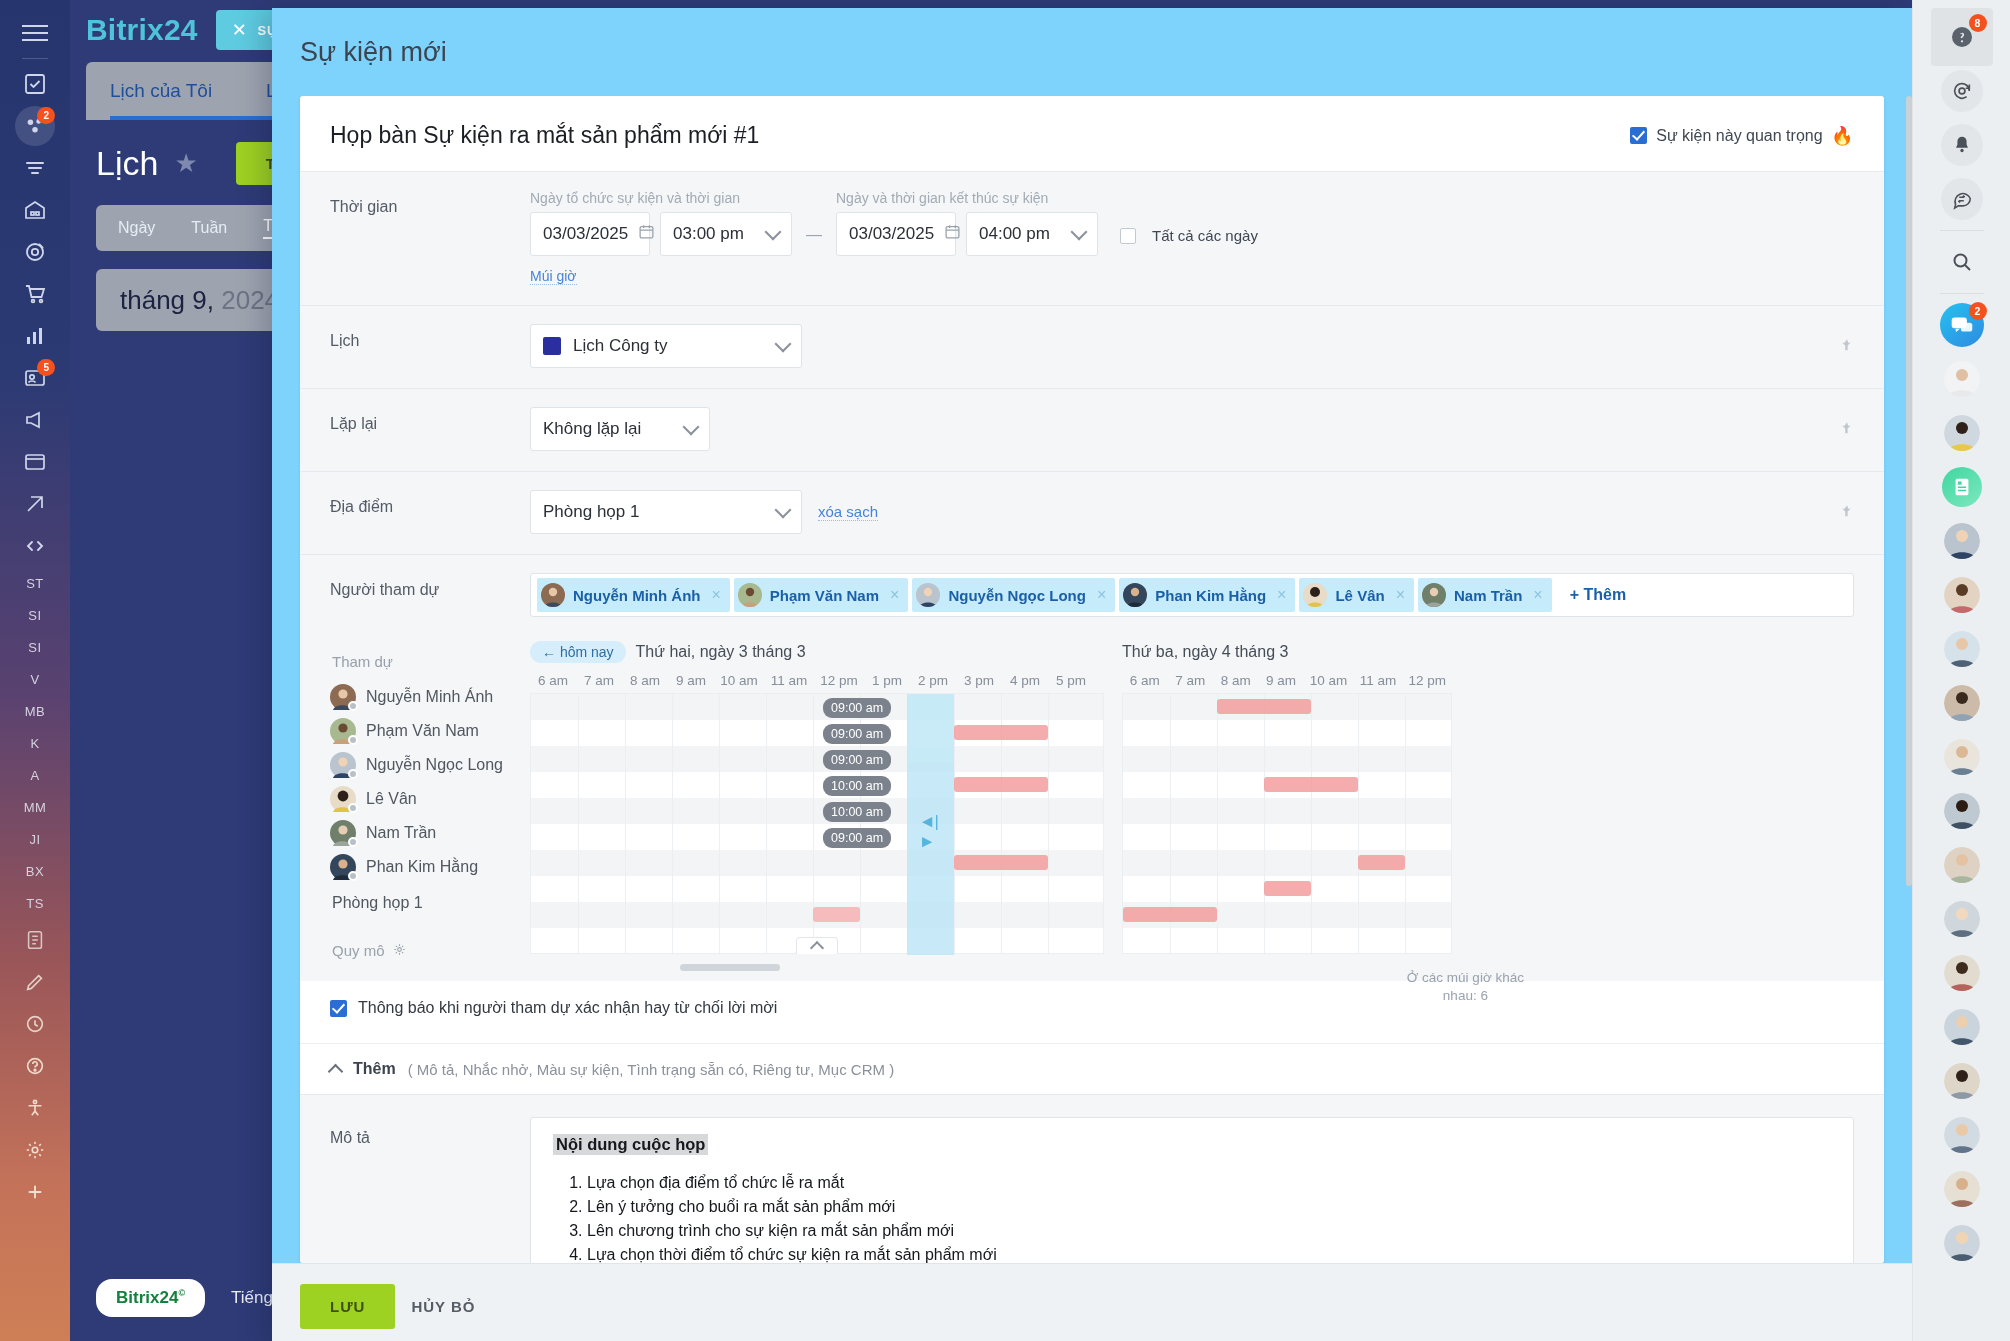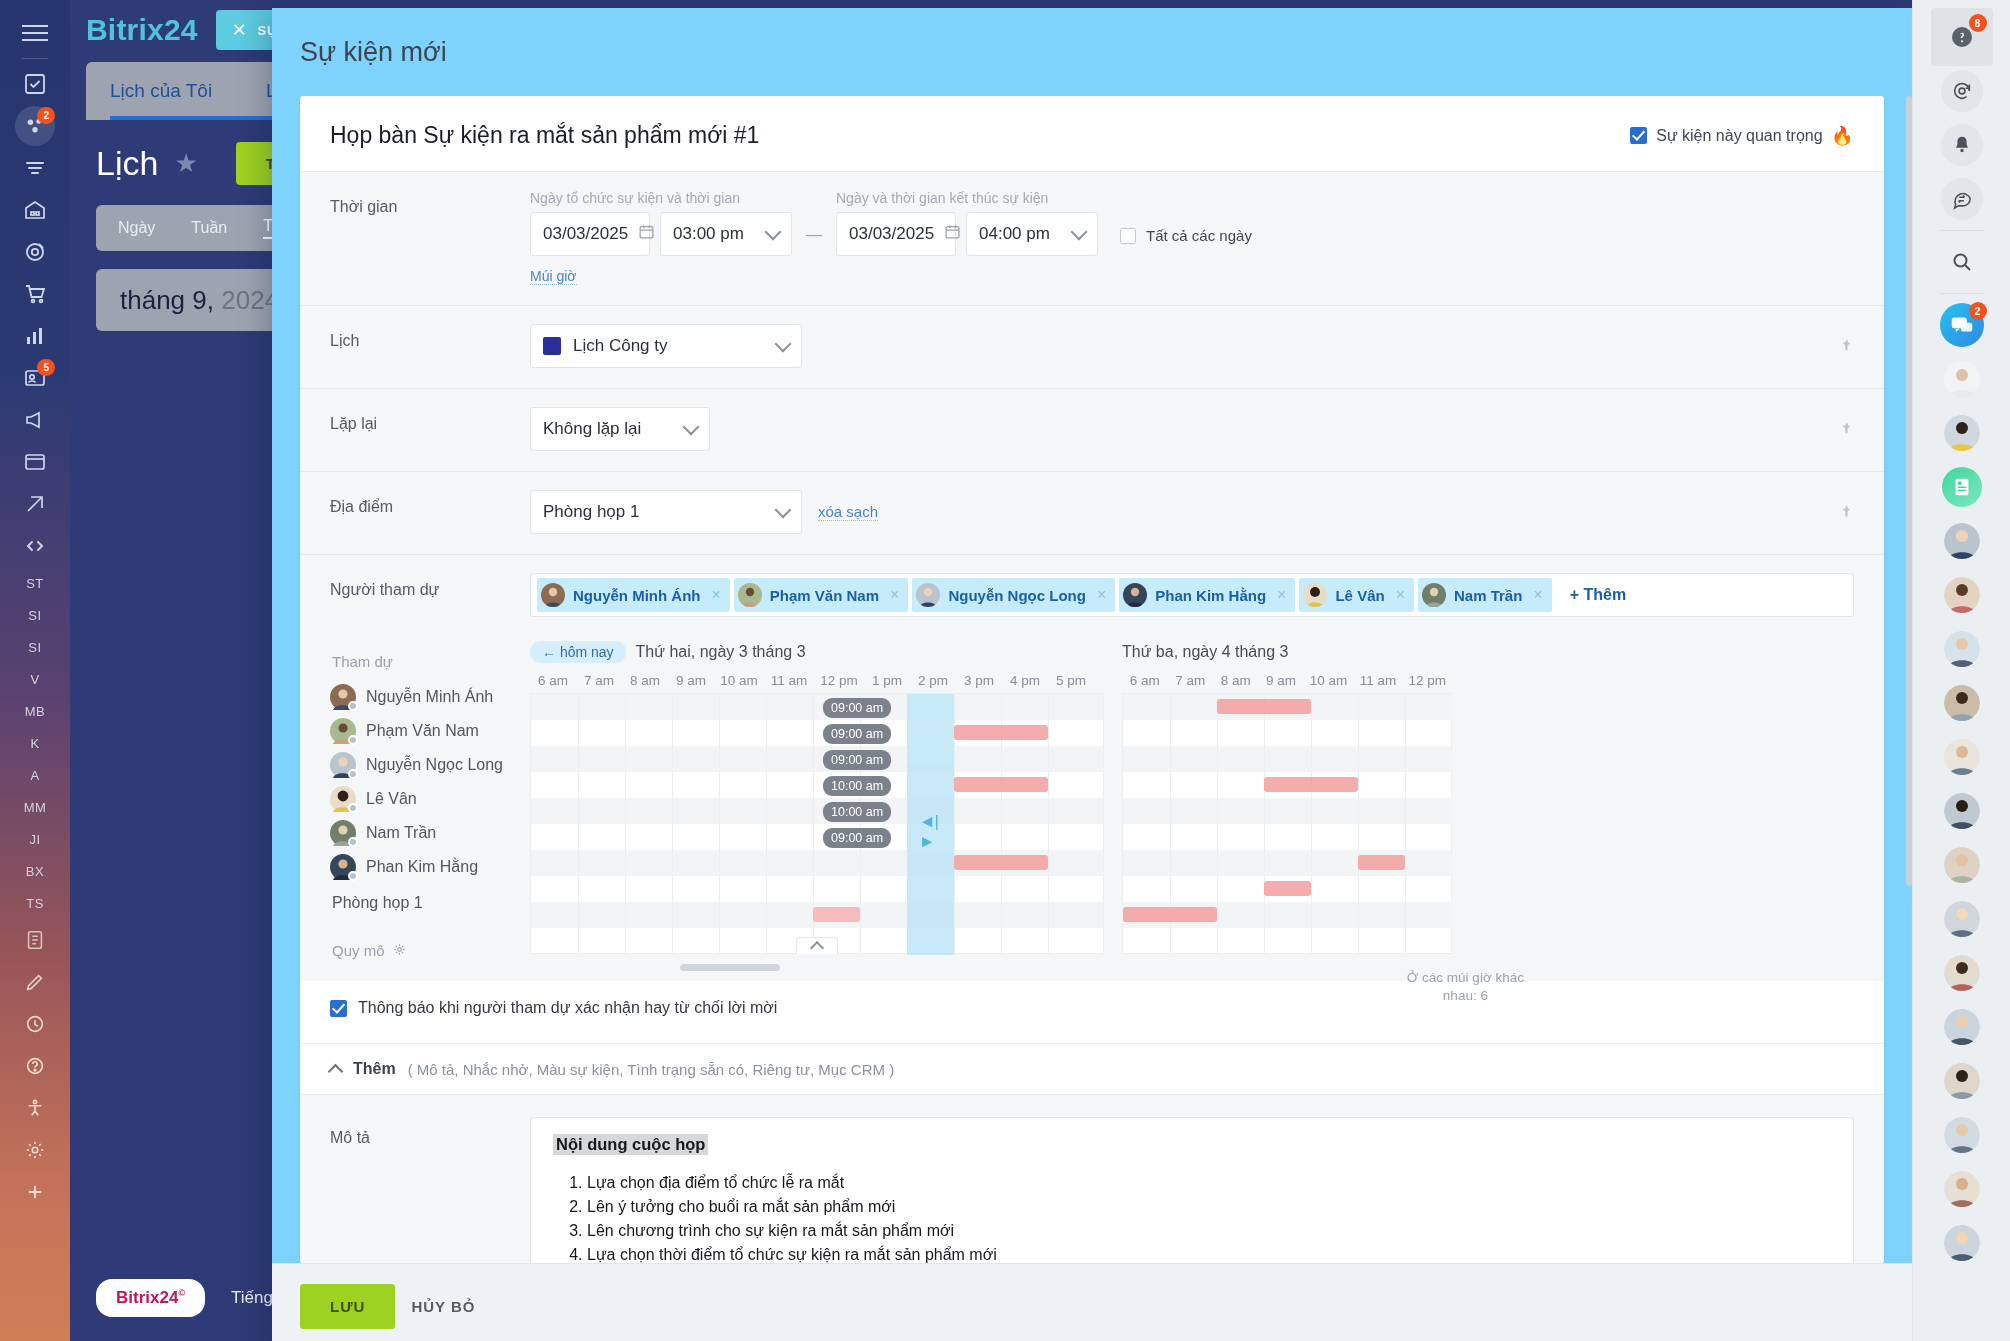--- a/index.html
+++ b/index.html
@@ -93,21 +93,21 @@
     display:flex; align-items:center; padding: 0 24px;
   }
   .bx-month { font-size: 26px; color: #1c2340; }
   .bx-month em { font-style: normal; color:#6d7384; }
   .bx-bottom-bar {
     position:absolute; left:0; bottom:0; width: 100%; height: 86px;
     display: flex; align-items: center; padding-left: 26px; gap: 26px;
   }
   .bx-badge24 {
     background:#fff; border-radius:16px; padding: 9px 20px; font-size: 17px; font-weight:bold;
-    color:#be185d;
+    color:#15803d;
   }
   .bx-badge24 sup { font-size: 9px; vertical-align: super; }
   .bx-lang { color:#e9edf6; font-size: 17px; }
 
   
   .modal {
     position: absolute; left: 272px; top: 8px; width: 1640px; height: 1341px;
     background: #7dd3fc; z-index: 10; display: flex; flex-direction: column;
     box-shadow: -8px 0 26px rgba(10,20,40,.22);
   }
@@ -155,21 +155,21 @@
   .datetime-line { display: flex; align-items: flex-end; gap: 0; }
   .dt-group { display: flex; align-items: flex-end; gap: 10px; }
   .inp {
     background: #fff; border: 1px solid #dfe4e9; border-radius: 3px;
     height: 44px; display: flex; align-items: center; padding: 0 12px;
     font-size: 17px; color: #2b3038; gap: 10px;
   }
   .inp.date { width: 120px; justify-content: space-between; }
   .inp.time { width: 132px; justify-content: space-between; }
   .dash { color:#9aa2ad; margin: 0 14px 12px 14px; font-size: 16px; }
-  .allday { display:flex; align-items:center; gap:10px; margin: 0 0 12px 22px; font-size:15px; color:#3f4753; }
+  .allday { display:flex; align-items:center; gap:16px; margin: 0 0 12px 22px; font-size:15px; color:#3f4753; }
   .chk-empty {
     width: 16px; height: 16px; border:1px solid #c3c9d1; background:#fff; border-radius:2px; flex:none;
   }
   .tz-link { color:#4a83d4; font-size: 14px; border-bottom: 1px dotted #9cbbe6; display:inline-block; margin-top: 12px; }
 
   .select {
     background:#fff; border:1px solid #dfe4e9; border-radius:3px; height:44px;
     display:flex; align-items:center; justify-content:space-between;
     padding: 0 12px; font-size:17px; color:#2b3038;
   }

